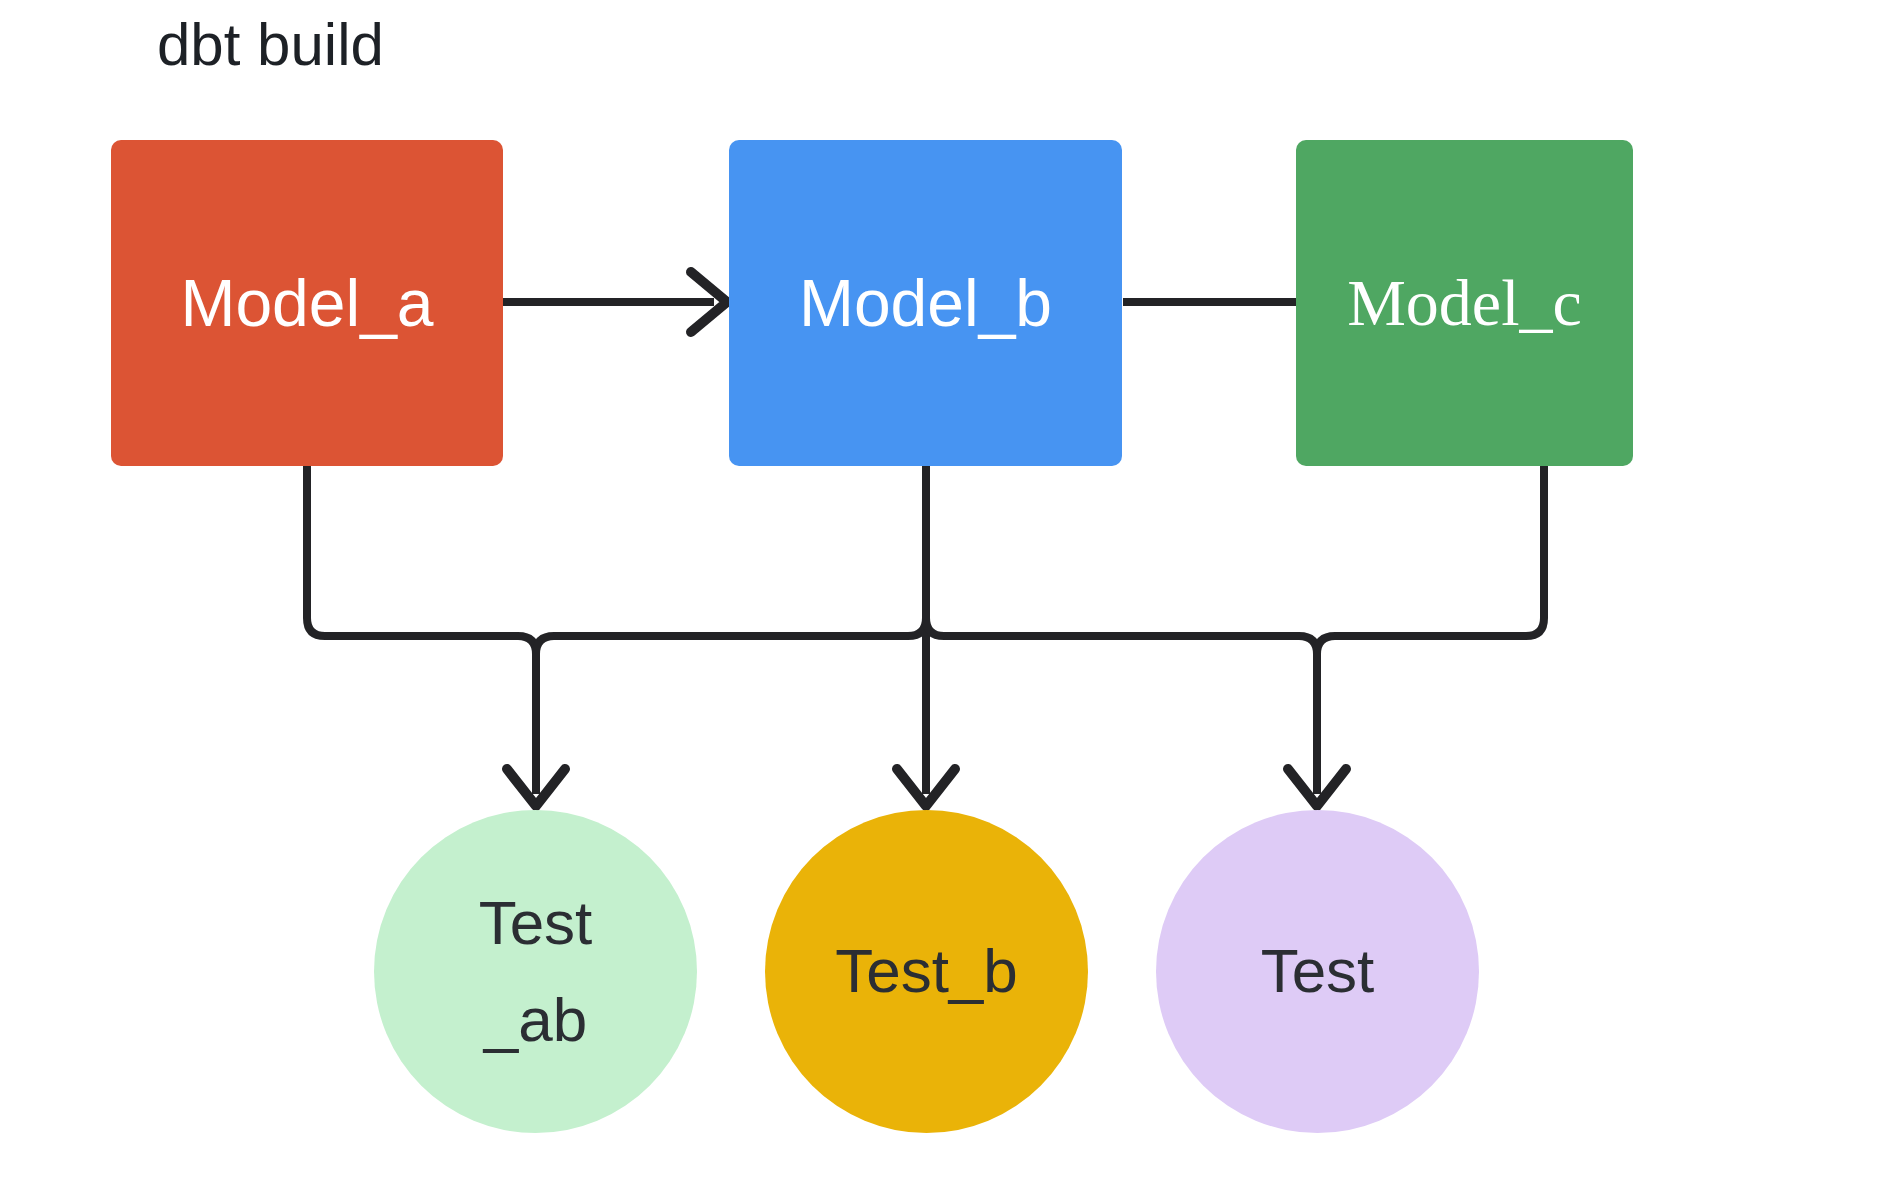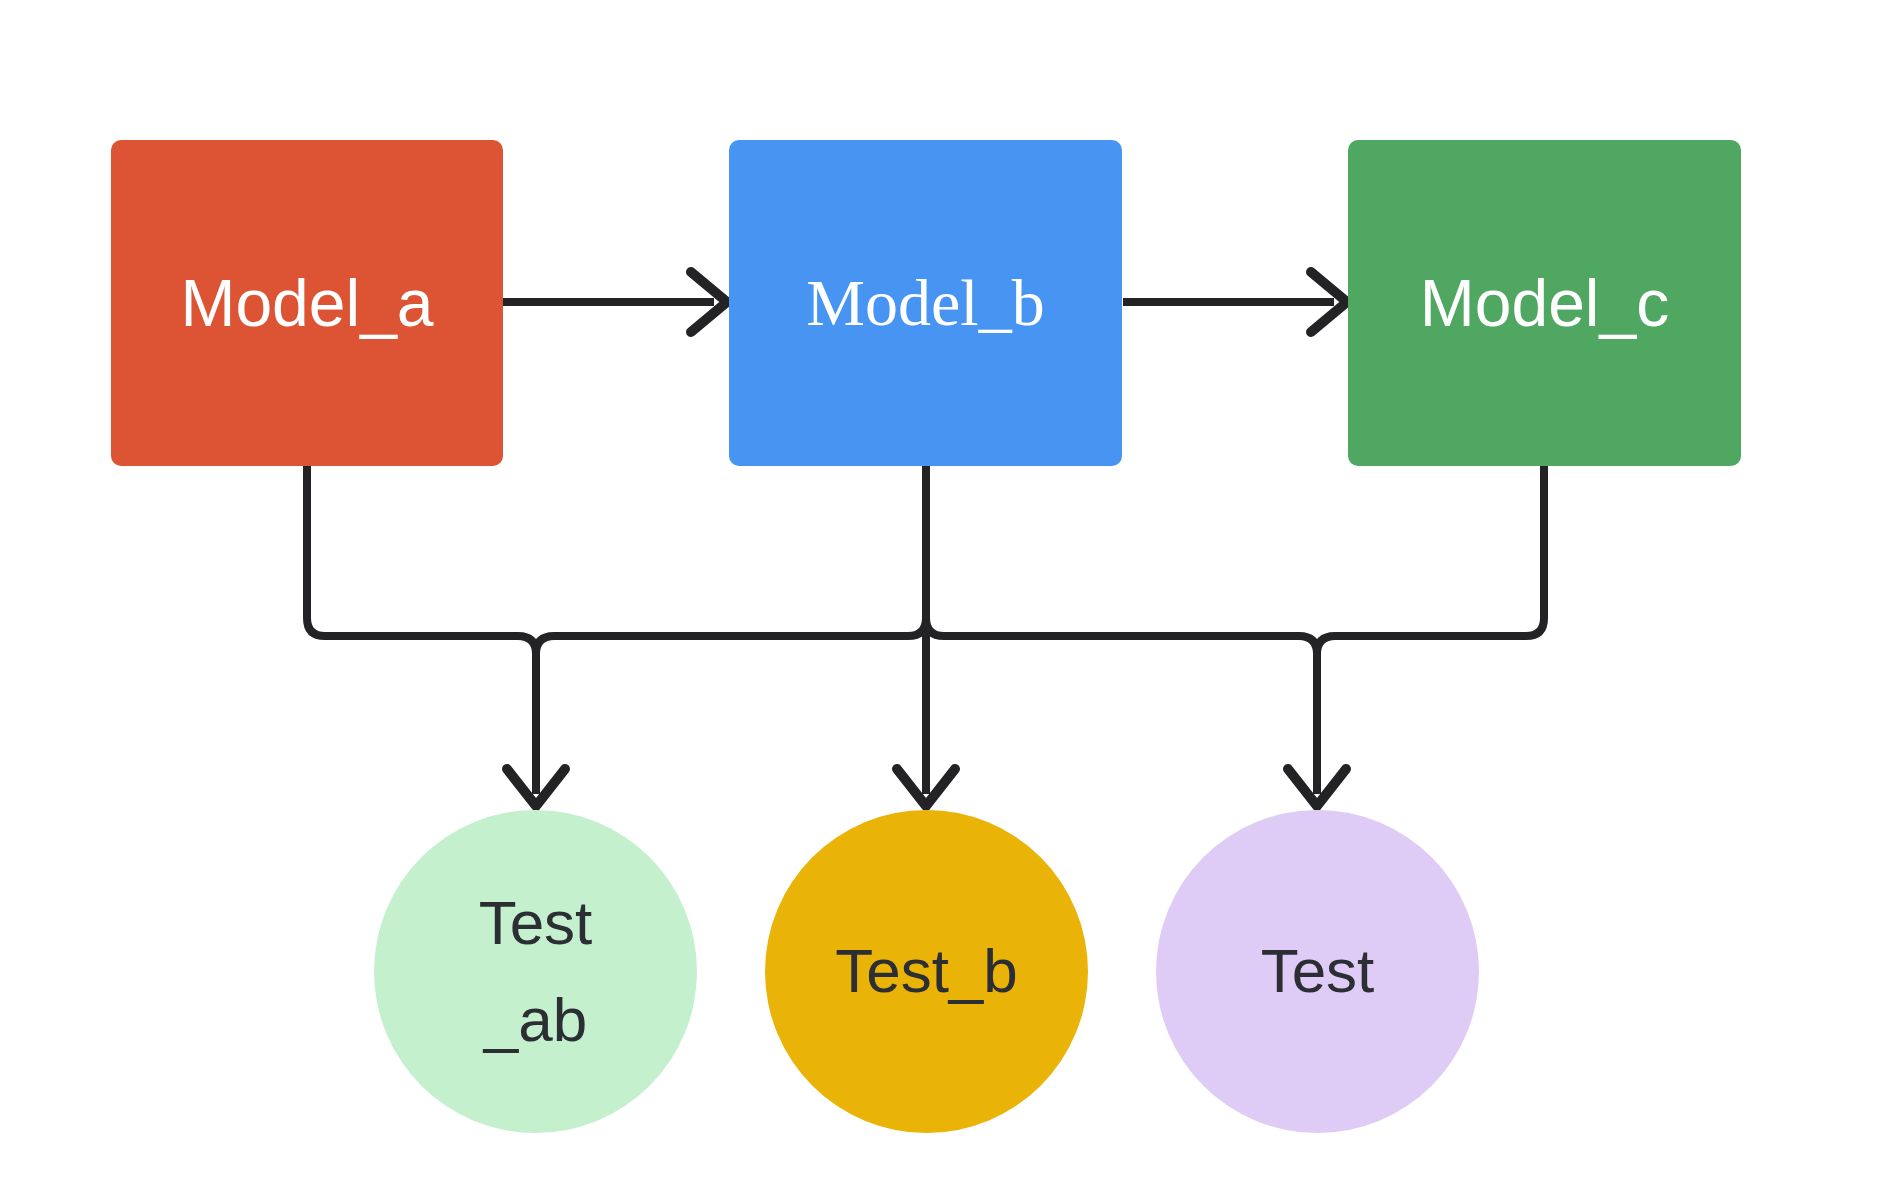--- a/index.html
+++ b/index.html
@@ -22,41 +22,42 @@
   .model{
     position:absolute;
     top:140px;
     width:392px;height:326px;
     border-radius:10px;
     display:flex;align-items:center;justify-content:center;
     font-size:66px;
     white-space:nowrap;
   }
   #model_a{left:111px;}
-  #model_b{left:729px;width:393px;font-family:Liberation Serif, serif;}
-  #model_c{left:1348px;width:393px;}
+  #model_b{left:729px;width:393px;}
+  #model_c{left:1296px;width:337px;font-family:Liberation Serif, serif;}
   .test{
     position:absolute;
     top:810px;
     width:323px;height:323px;
     border-radius:50%;
     display:flex;flex-direction:column;align-items:center;justify-content:center;
     font-size:62px;
     line-height:1.55;
     text-align:center;
   }
   #test_ab{left:374px;}
   #test_b{left:765px;}
   #test_bc{left:1156px;}
 </style>
 </head>
 <body>
 
 <div class="canvas">
 
+  <div class="title">dbt build</div>
 
   <svg class="edges" width="1880" height="1186" viewBox="0 0 1880 1186">
     <g fill="none" stroke-width="8" stroke="#232326">
       <path d="M503 302 H714"></path>
       <path d="M1123 302 H1334"></path>
       <path d="M307 466 V618 Q307 636 325 636 H518 Q536 636 536 654 V794"></path>
       <path d="M926 466 V618 Q926 636 908 636 H554 Q536 636 536 654 V794"></path>
       <path d="M926 466 V794"></path>
       <path d="M926 466 V618 Q926 636 944 636 H1299 Q1317 636 1317 654 V794"></path>
       <path d="M1544 466 V618 Q1544 636 1526 636 H1335 Q1317 636 1317 654 V794"></path>

